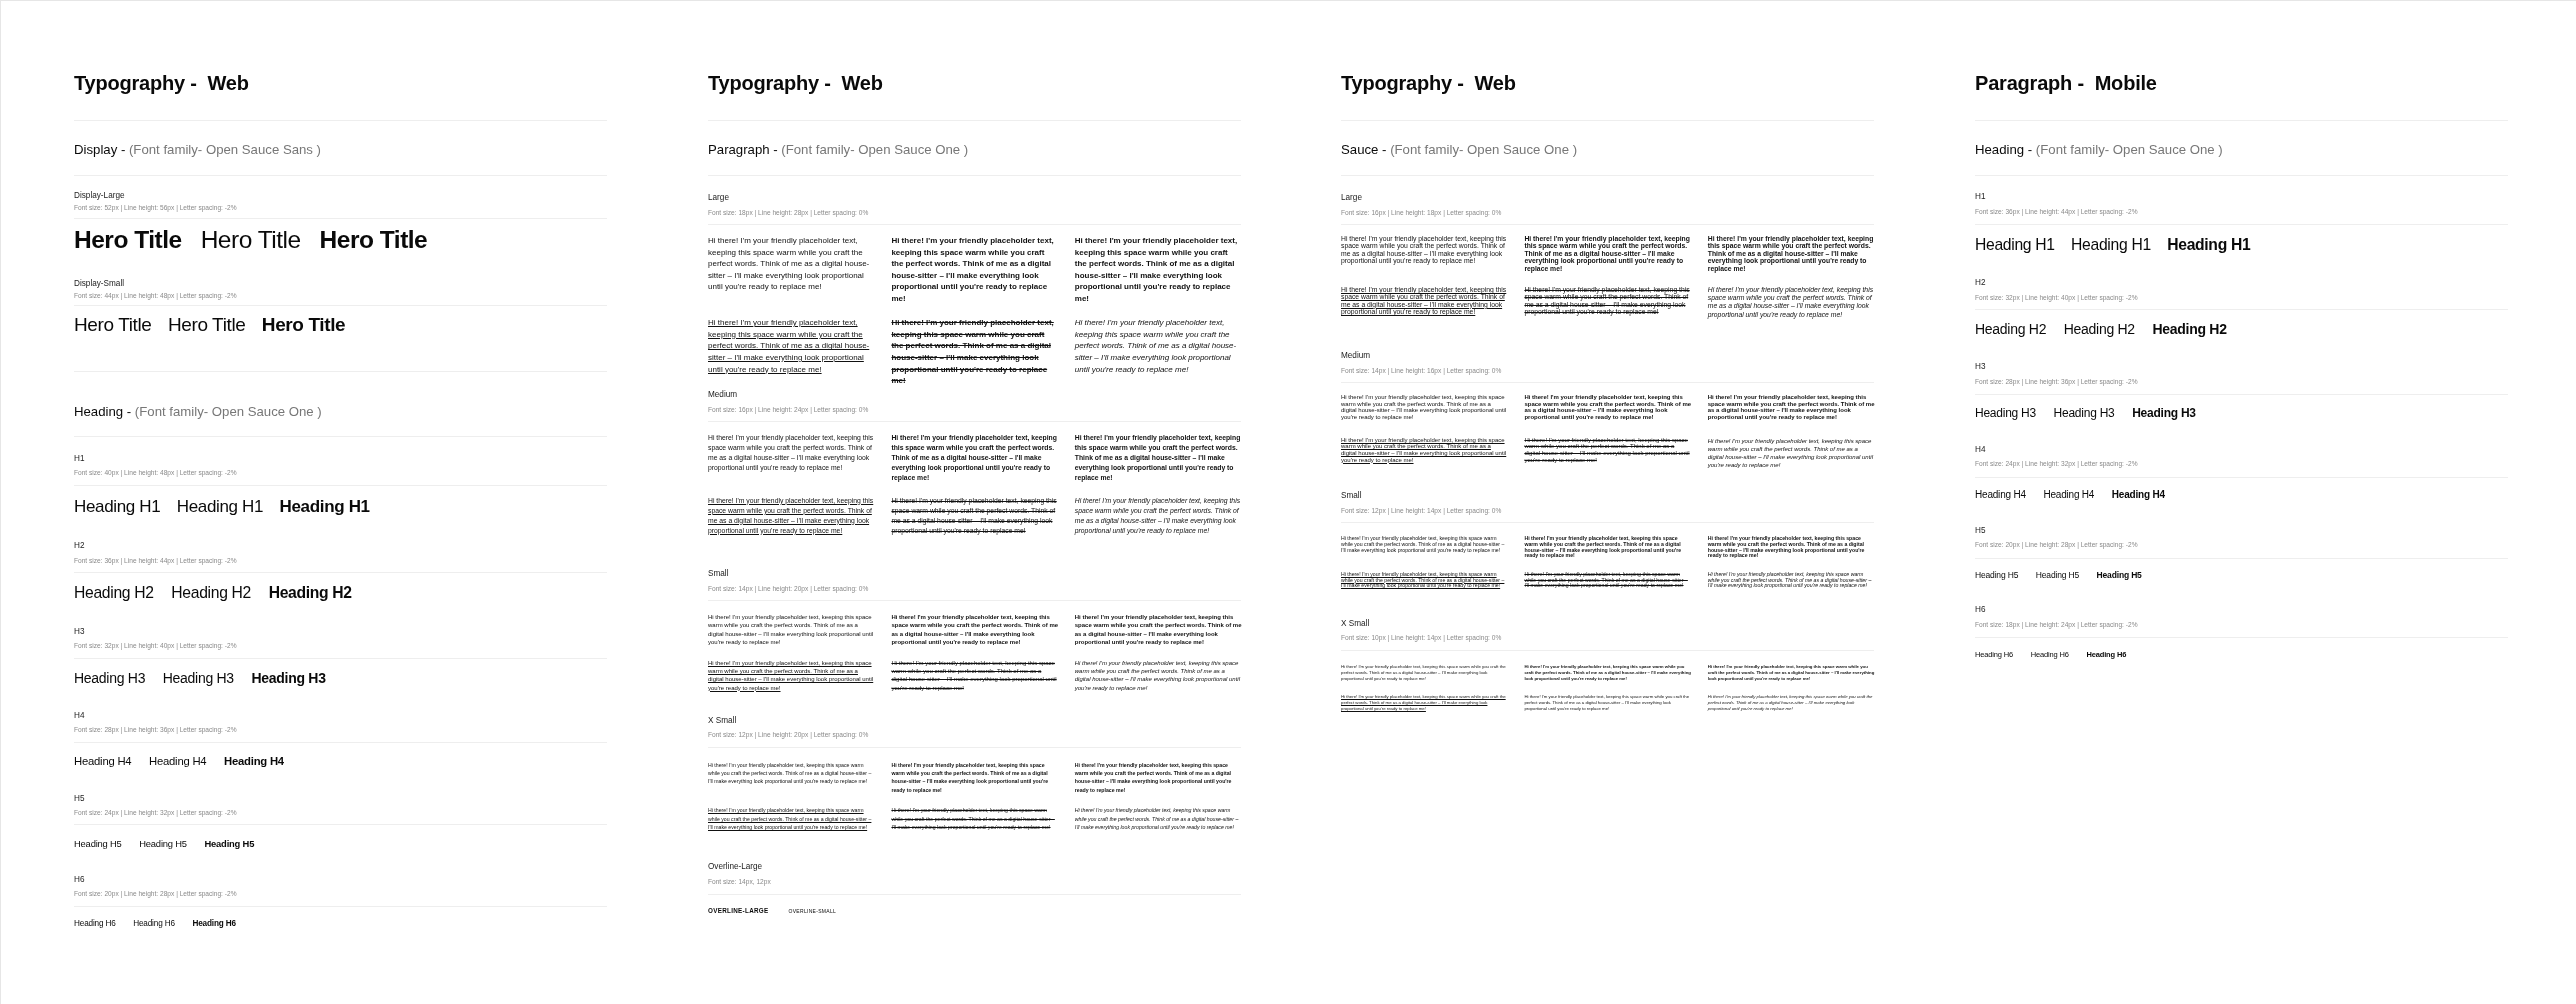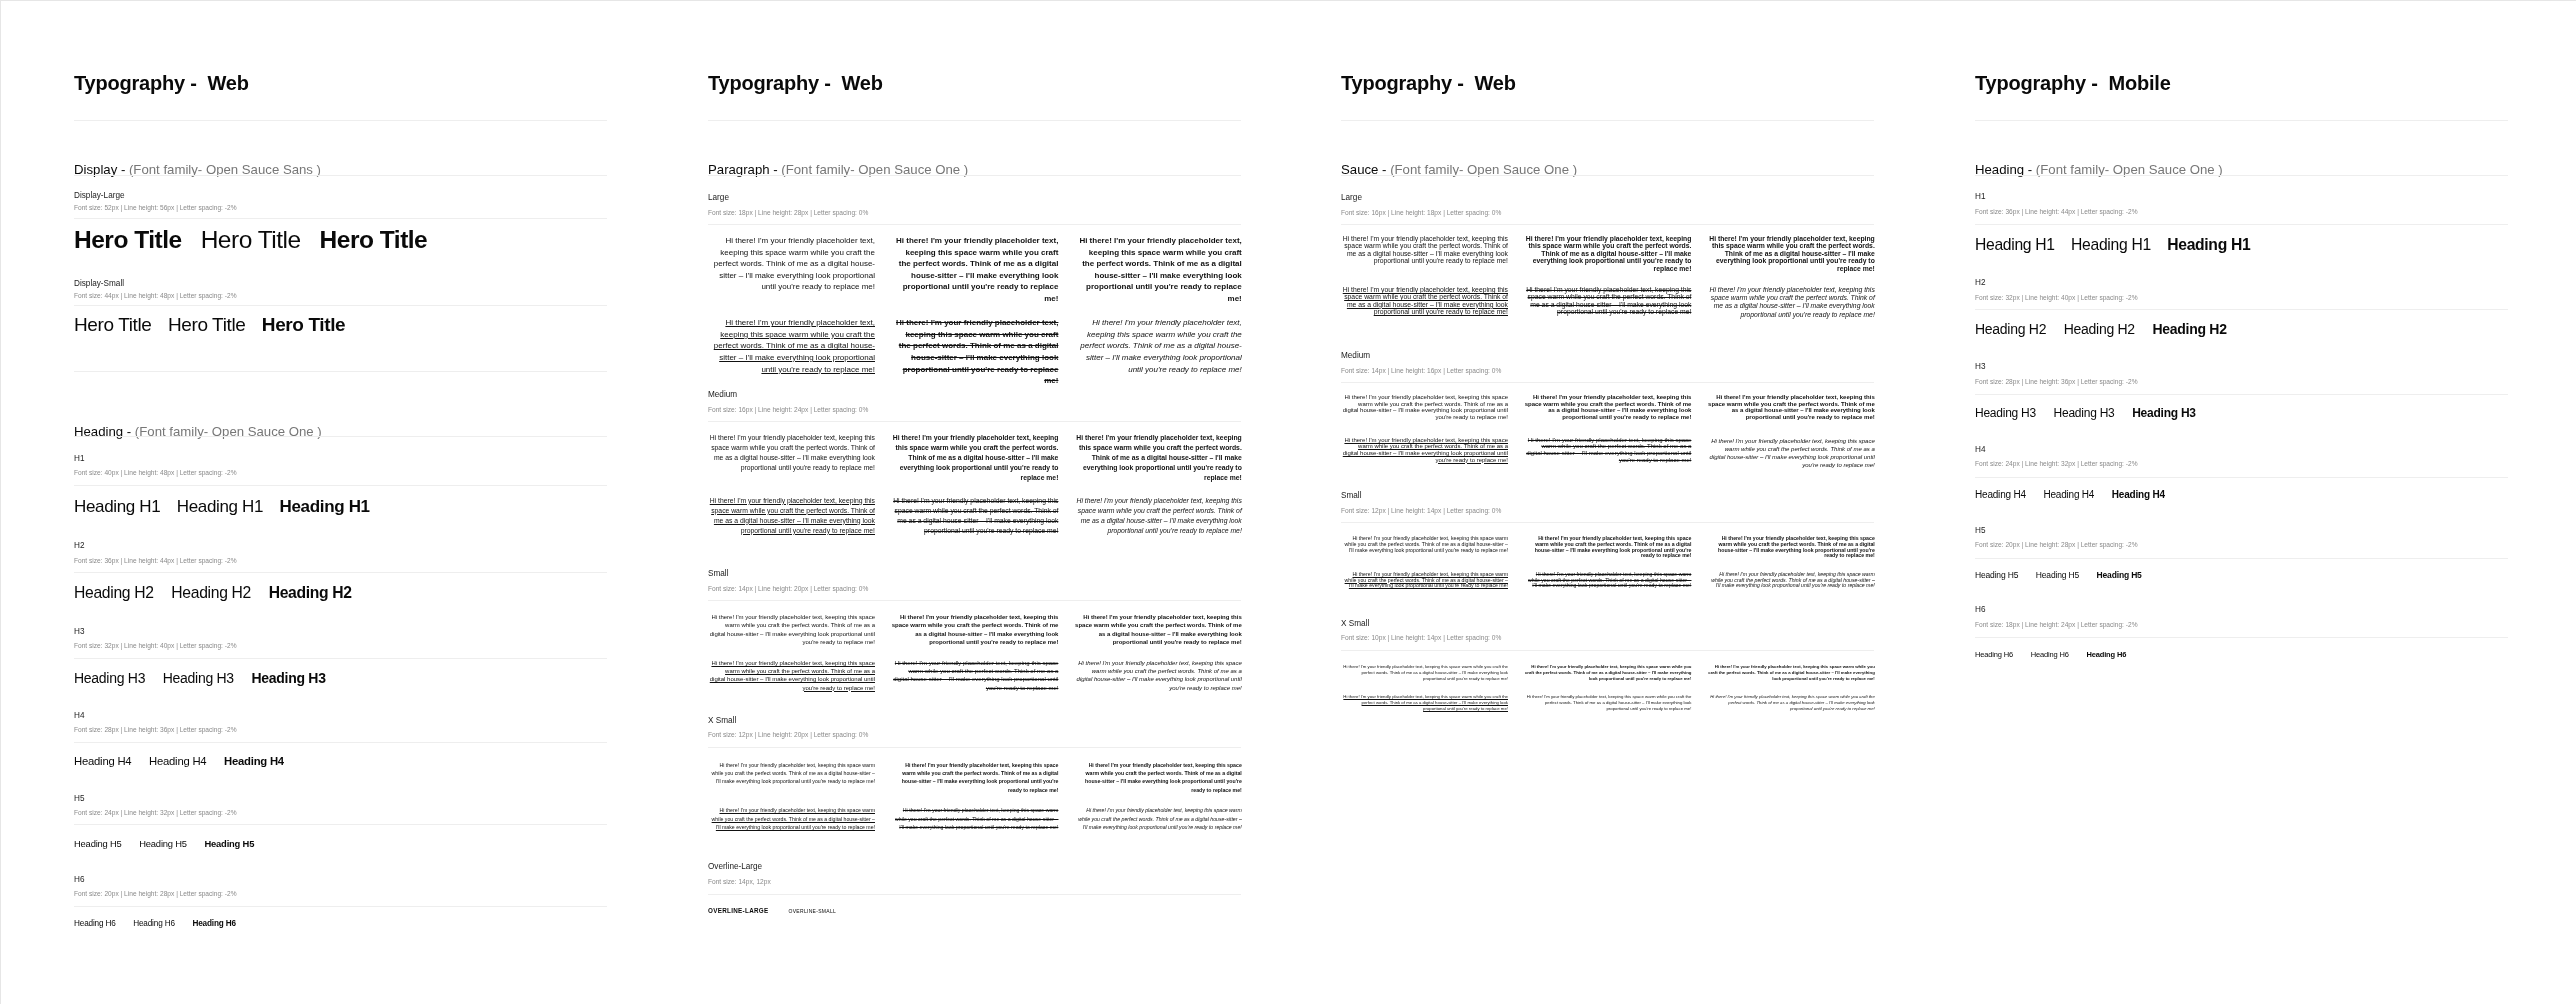--- a/index.html
+++ b/index.html
@@ -2,30 +2,30 @@
 <html style="font-size:10px"><head>
 <meta charset="utf-8">
 <style>
   html, body { margin:0; padding:0; }
   body { width:2576px; height:1004px; background:#ffffff; position:relative; overflow:hidden;
          font-family:"Liberation Sans", sans-serif; color:#0a0a0a; }
   .frame { position:absolute; left:0; top:0; width:2575px; height:1003px; border:0.6px solid #e6e6e6; }
   .col { position:absolute; top:0; width:533px; height:1004px; }
   .abs { position:absolute; left:0; }
   .title { font-size:20px; font-weight:700; letter-spacing:-0.2px; white-space:pre;text-align:right; }
-  .sec { font-size:13.2px; font-weight:400; white-space:pre;margin-top:20px; }
+  .sec { font-size:13.2px; font-weight:400; white-space:pre; }
   .sec .fam { color:#777777; }
   .divider { position:absolute; left:0; width:533px; height:0; border-top:1.3px solid #eeeeee; }
   .divider.thin { border-top:0.6px solid #eeeeee; }
   .lbl { font-size:8.2px; color:#222; }
   .meta { font-size:6.6px; color:#8a8a8a; white-space:pre; }
   .samples { display:flex; gap:19px; white-space:nowrap; letter-spacing:-0.02em; }
   .w4 { font-weight:400; } .w5 { font-weight:500; } .w6 { font-weight:600; } .w7 { font-weight:700; }
   .para-grid { display:grid; grid-template-columns: 167px 167px 167px; column-gap:16.4px; row-gap:0; }
-  .p { color:#111;text-align:right; }
+  .p { color:#111; }
   .u { text-decoration:underline; }
   .s { text-decoration:line-through; }
   .i { font-style:italic; }
   .b5 { font-weight:600; color:#111; }
   .b7 { font-weight:700; }
   .over { display:flex; gap:20px; align-items:baseline; text-transform:uppercase; letter-spacing:0.3px; }
 </style>
 </head>
 <body>
 
@@ -226,21 +226,21 @@
     <div class="p w4">Hi there! I'm your friendly placeholder text, keeping this space warm while you craft the perfect words. Think of me as a digital house-sitter – I'll make everything look proportional until you're ready to replace me!</div>
     <div class="p b5">Hi there! I'm your friendly placeholder text, keeping this space warm while you craft the perfect words. Think of me as a digital house-sitter – I'll make everything look proportional until you're ready to replace me!</div>
     <div class="p b7">Hi there! I'm your friendly placeholder text, keeping this space warm while you craft the perfect words. Think of me as a digital house-sitter – I'll make everything look proportional until you're ready to replace me!</div>
     <div class="p u">Hi there! I'm your friendly placeholder text, keeping this space warm while you craft the perfect words. Think of me as a digital house-sitter – I'll make everything look proportional until you're ready to replace me!</div>
     <div class="p w4">Hi there! I'm your friendly placeholder text, keeping this space warm while you craft the perfect words. Think of me as a digital house-sitter – I'll make everything look proportional until you're ready to replace me!</div>
     <div class="p i">Hi there! I'm your friendly placeholder text, keeping this space warm while you craft the perfect words. Think of me as a digital house-sitter – I'll make everything look proportional until you're ready to replace me!</div>
   </div>
 </div>
 
 <div class="col" style="left:1975px">
-  <div class="abs title" style="top:72px">Typography -  Mobile</div>
+  <div class="abs title" style="top:72px">Paragraph -  Mobile</div>
   <div class="divider thin" style="top:120px"></div>
   <div class="abs sec" style="top:142px"><span>Heading - </span><span class="fam">(Font family- Open Sauce One )</span></div>
   <div class="divider" style="top:175px"></div>
 
   <div class="abs lbl" style="top:192px">H1</div>
   <div class="abs meta" style="top:208px">Font size: 36px | Line height: 44px | Letter spacing: -2%</div>
   <div class="divider thin" style="top:224px"></div>
   <div class="abs samples" style="top:236px; font-size:15.7px; gap:16.4px">
     <span class="w4">Heading H1</span>
     <span class="w5">Heading H1</span>

